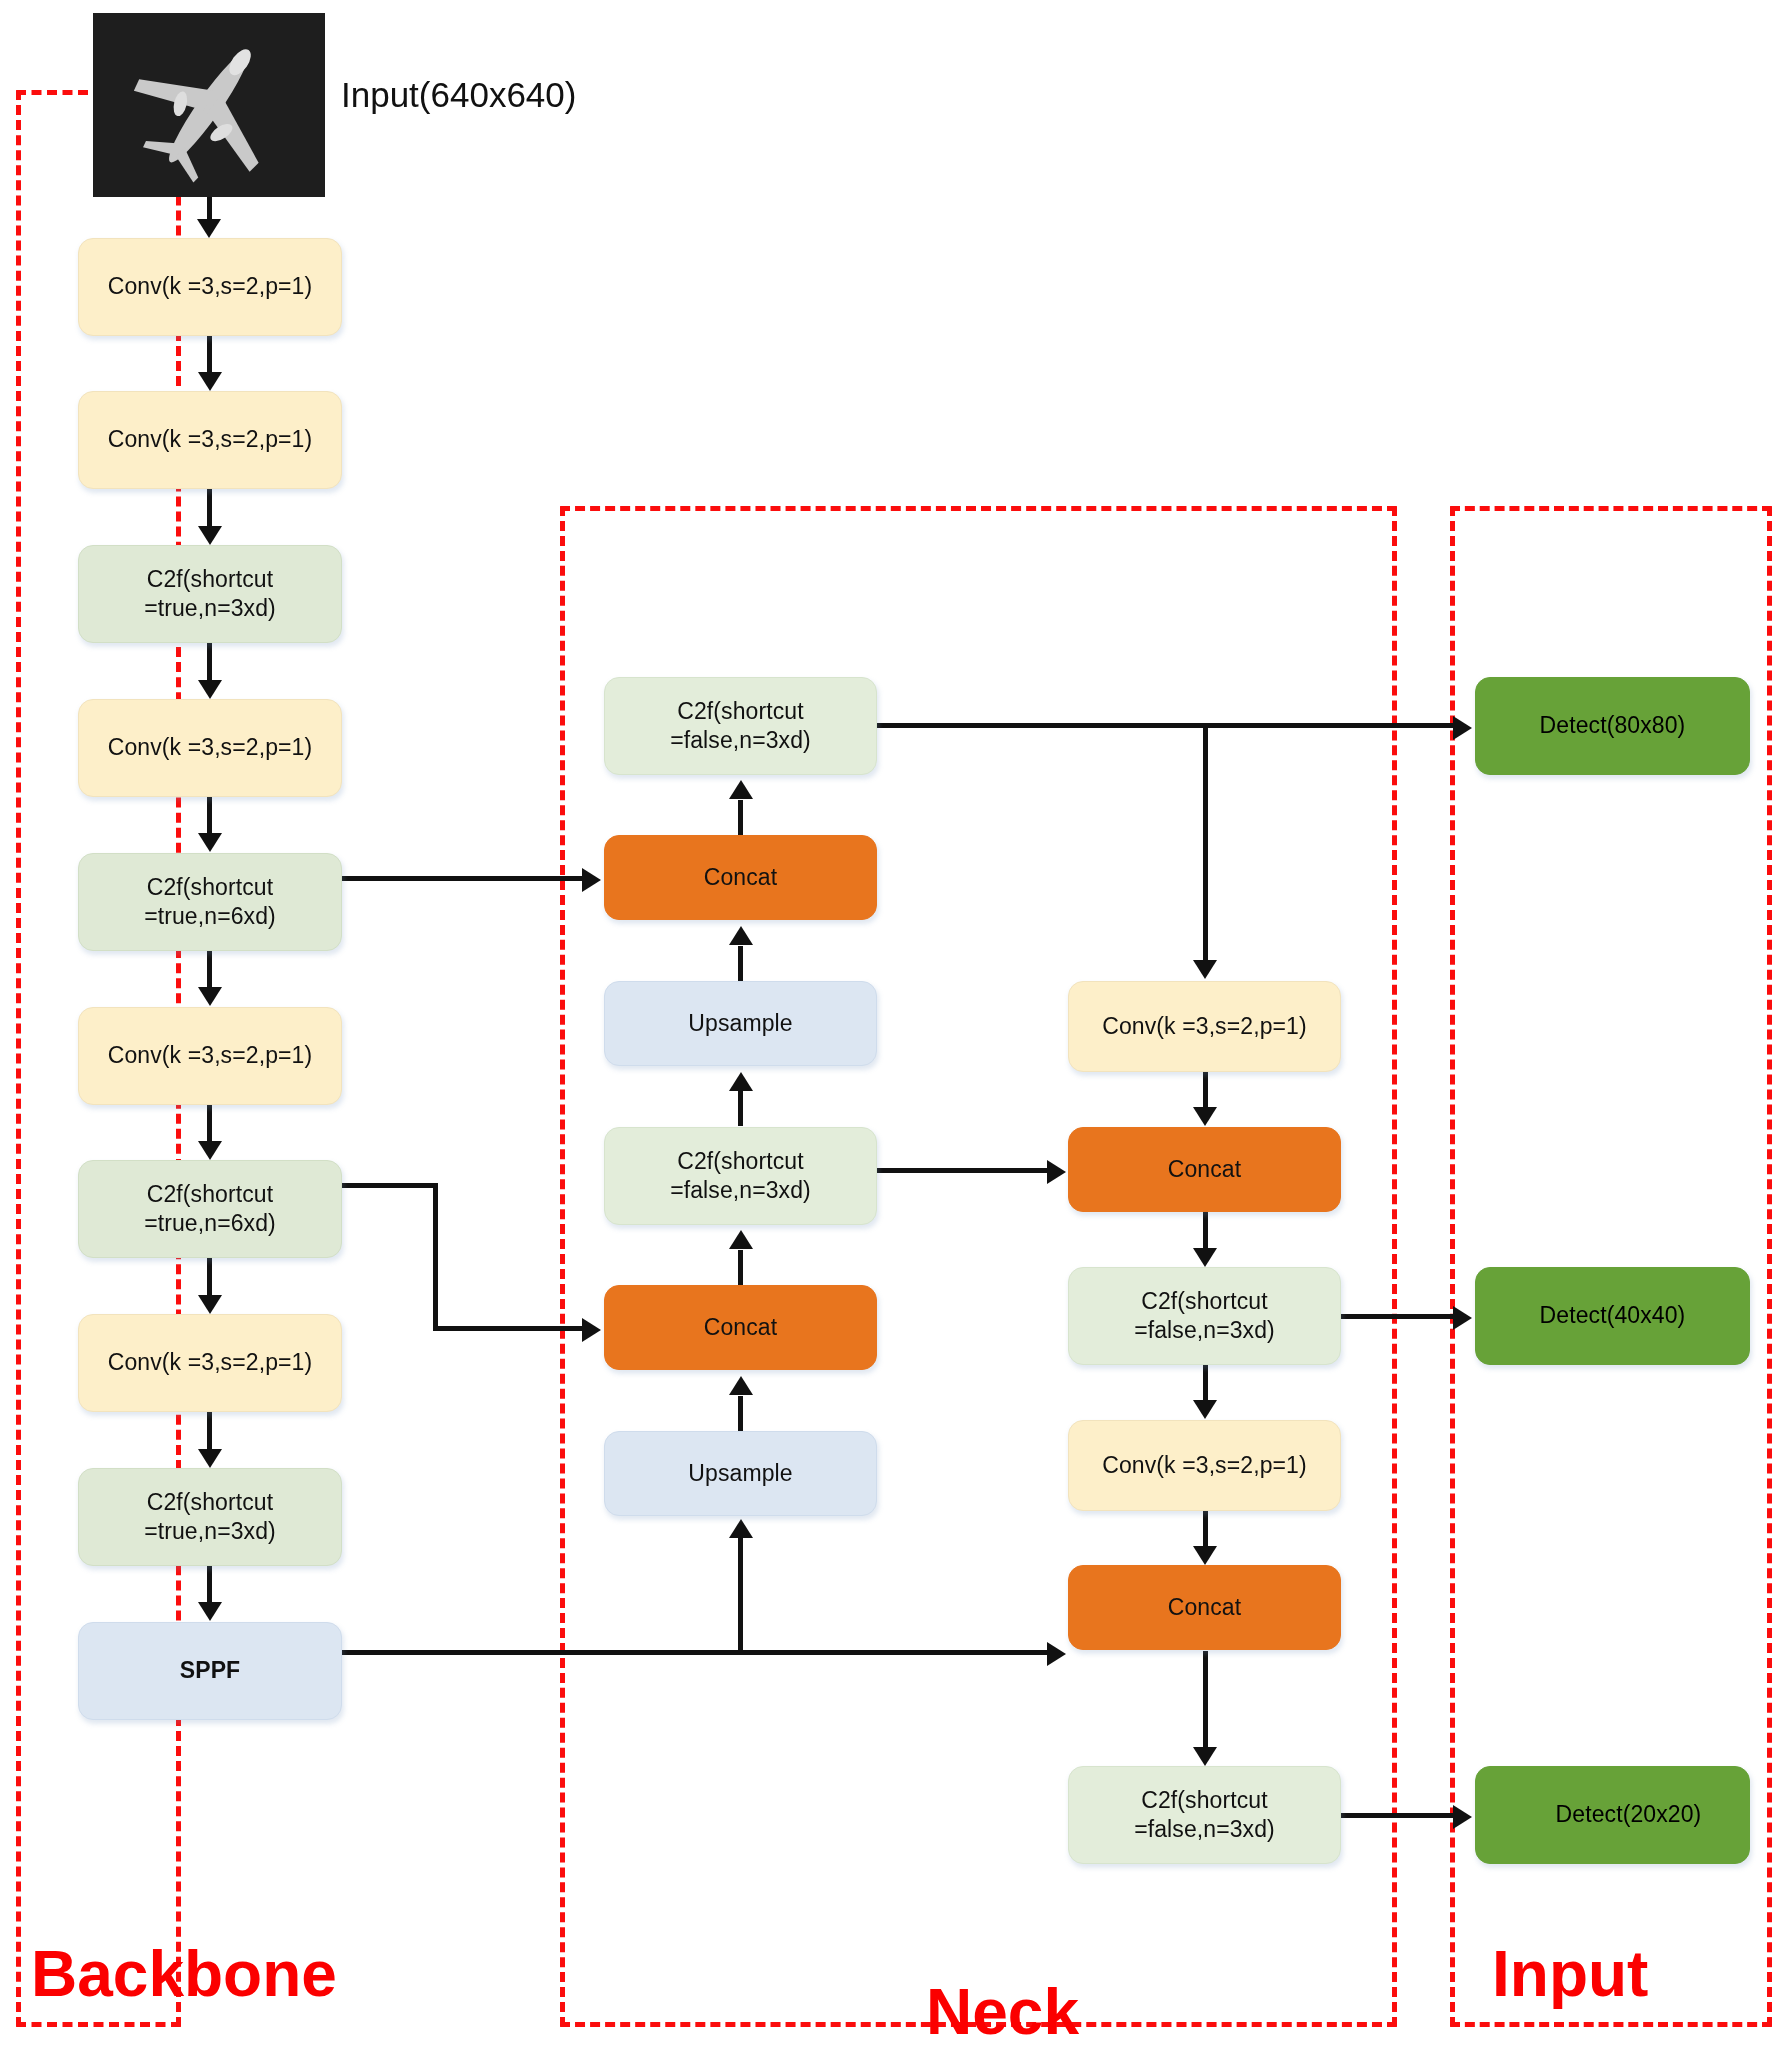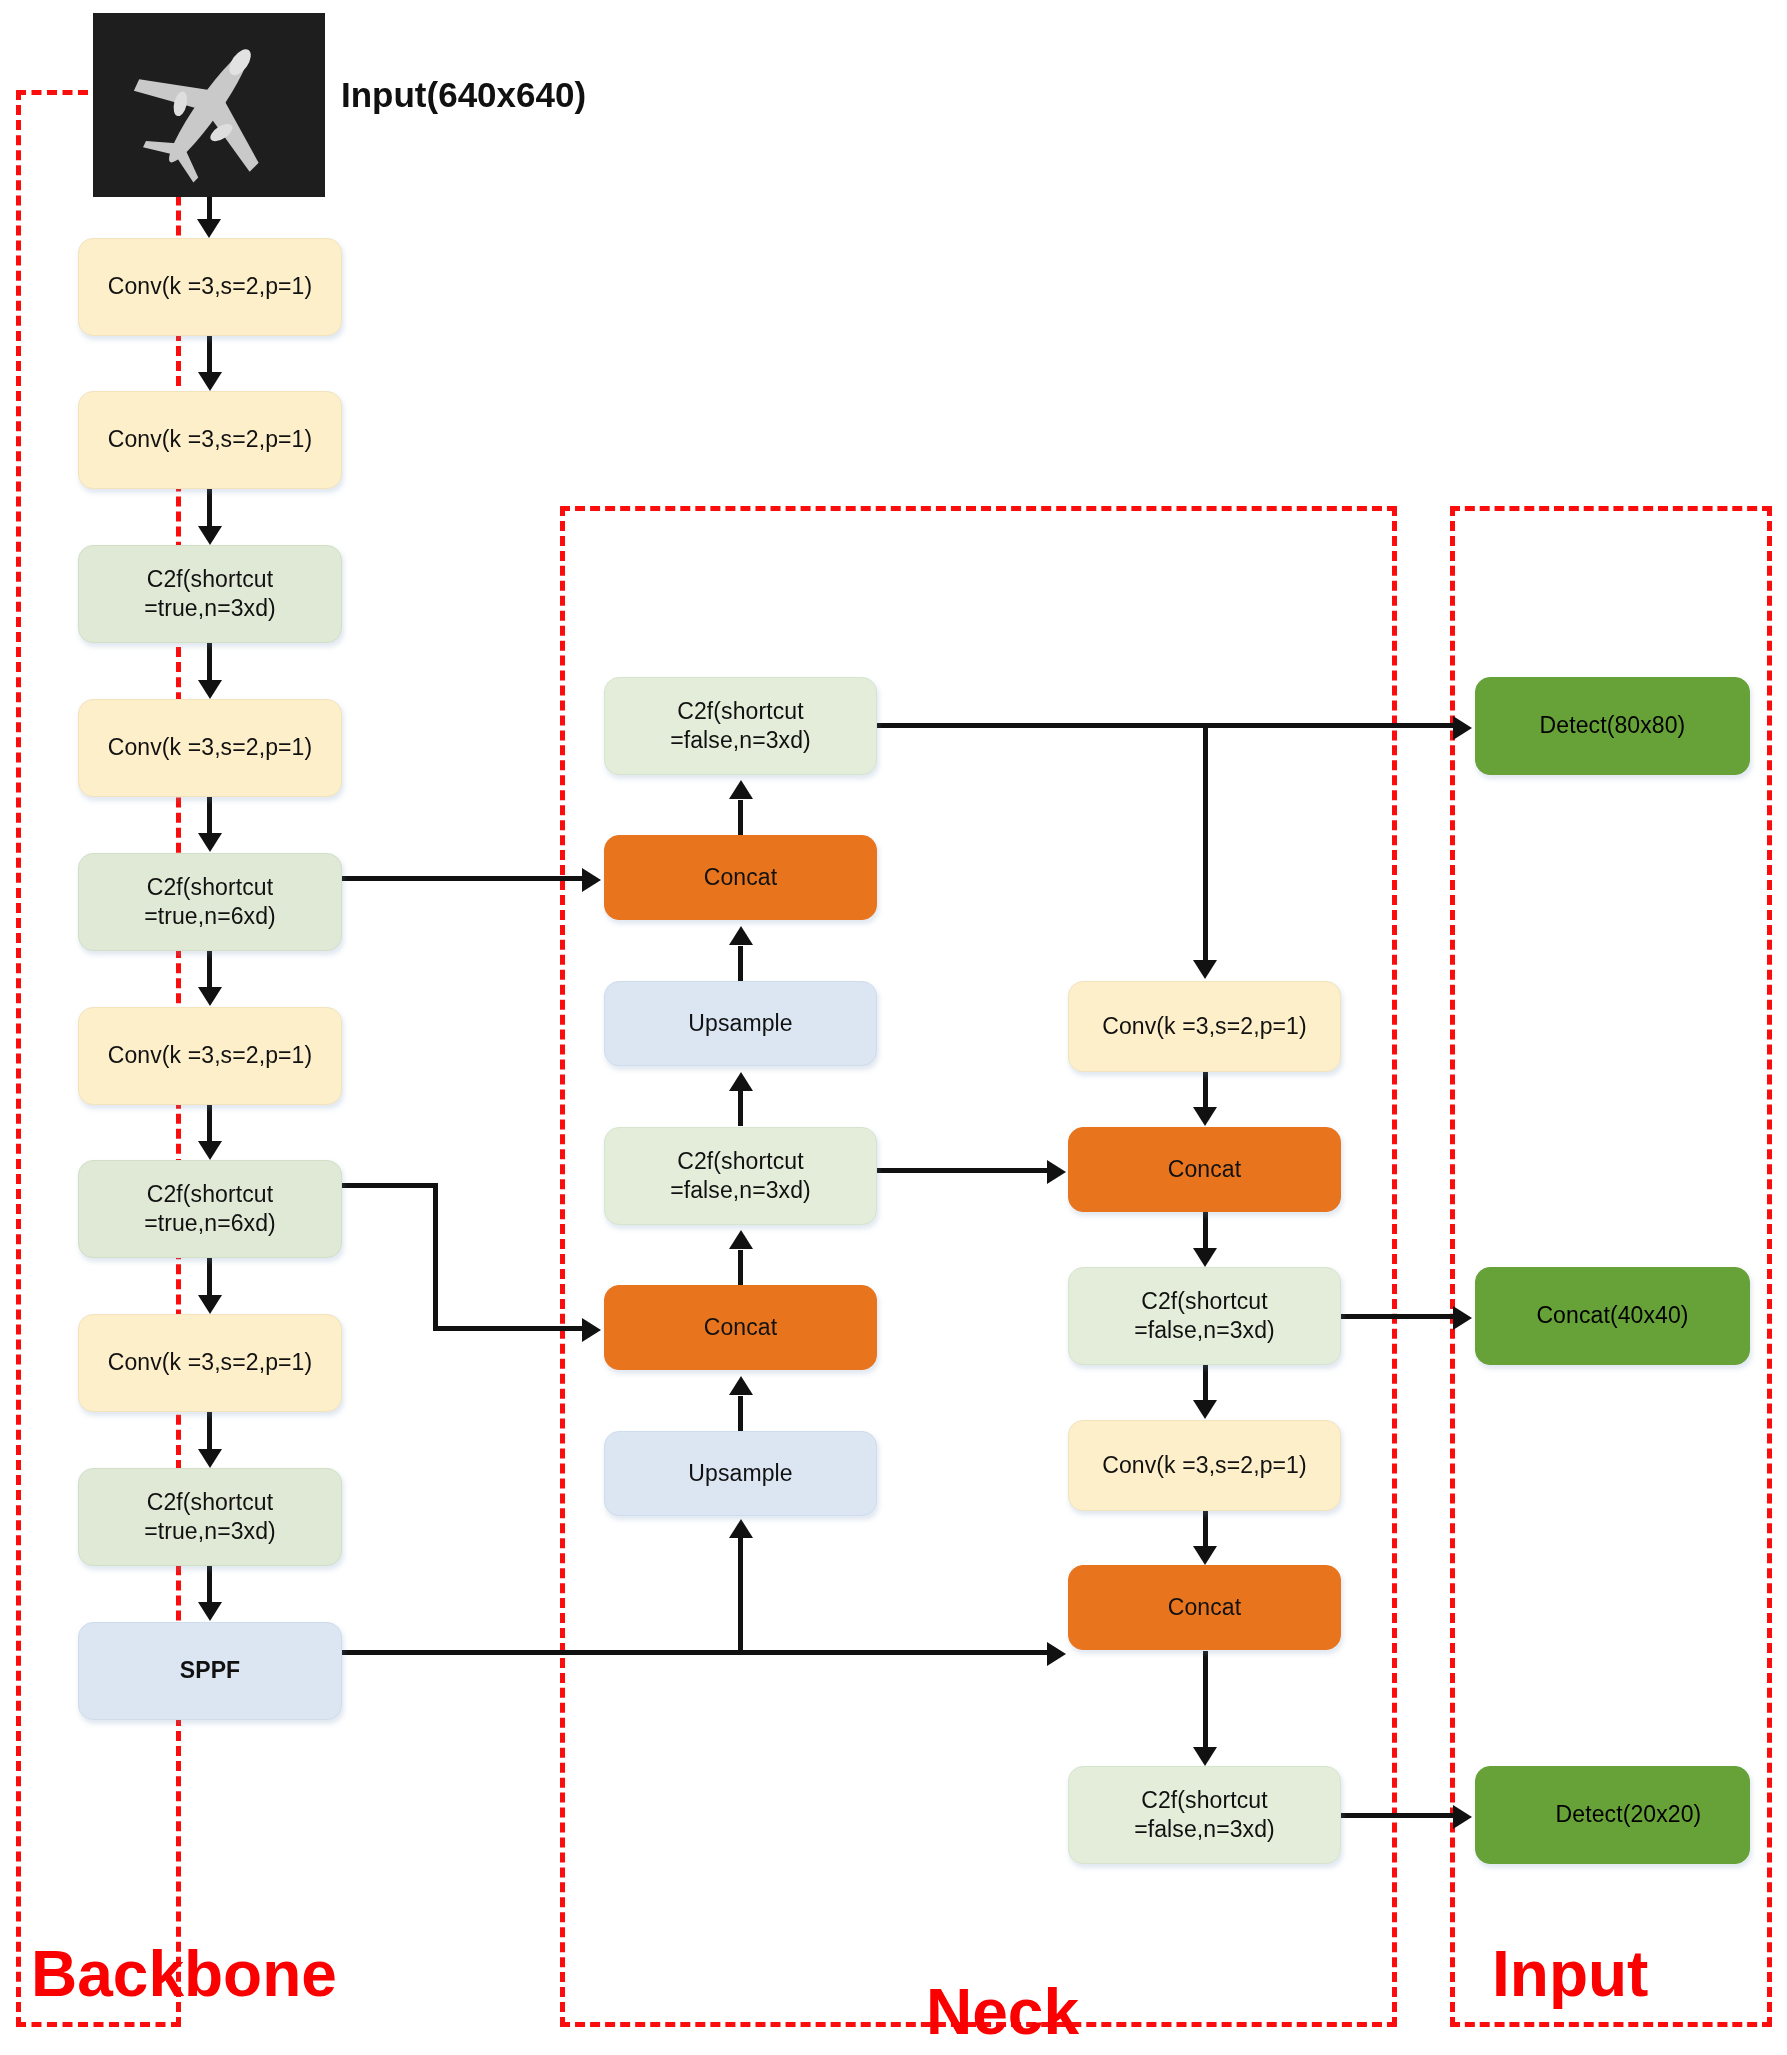--- a/index.html
+++ b/index.html
@@ -95,21 +95,21 @@
         <path d="M -6,-30 L -128,30 L -124,52 L -4,10 Z"></path>
         <path d="M 6,-30 L 128,30 L 124,52 L 4,10 Z"></path>
         <path d="M -5,82 L -56,112 L -54,124 L -3,104 Z"></path>
         <path d="M 5,82 L 56,112 L 54,124 L 3,104 Z"></path>
         <ellipse cx="-44" cy="24" rx="11" ry="22" transform="rotate(-22 -44 24)" fill="#dedede"></ellipse>
         <ellipse cx="44" cy="24" rx="11" ry="22" transform="rotate(22 44 24)" fill="#dedede"></ellipse>
         <ellipse cx="0" cy="-96" rx="14" ry="26" fill="#e2e2e2"></ellipse>
       </g>
     </svg>
   </div>
-  <div id="input-label" style="left:341px;top:75px;font-weight:bold;">Input(640x640)</div>
+  <div id="input-label" style="left:341px;top:75px;">Input(640x640)</div>
 
   <div class="edge v" style="left:207px;top:197px;height:24px;"></div>
   <div class="arrow down" style="left:197px;top:219px;"></div>
 
   <div class="node t-conv" style="left:78px;top:238px;width:264px;height:98px;">
     <span class="lbl">Conv(k =3,s=2,p=1)</span>
     </div>
 
   <div class="edge v" style="left:207px;top:336px;height:38px;"></div>
   <div class="arrow down" style="left:198px;top:372px;"></div>
@@ -261,21 +261,21 @@
   <div class="node t-c2fl" style="left:1068px;top:1766px;width:273px;height:98px;">
     <span class="lbl">C2f(shortcut
 =false,n=3xd)</span>
     </div>
 
   <div class="node t-detect" style="left:1475px;top:677px;width:275px;height:98px;">
     <span class="lbl">Detect(80x80)</span>
     </div>
 
   <div class="node t-detect" style="left:1475px;top:1267px;width:275px;height:98px;">
-    <span class="lbl">Concat(40x40)</span>
+    <span class="lbl">Detect(40x40)</span>
     </div>
 
   <div class="node t-detect" style="left:1475px;top:1766px;width:275px;height:98px;padding-left:32px;">
     <span class="lbl">Detect(20x20)</span>
     </div>
 
   <div class="edge h" style="left:342px;top:876px;width:242px;"></div>
   <div class="arrow right" style="left:582px;top:868px;"></div>
 
   <div class="edge h" style="left:342px;top:1183px;width:96px;"></div>

